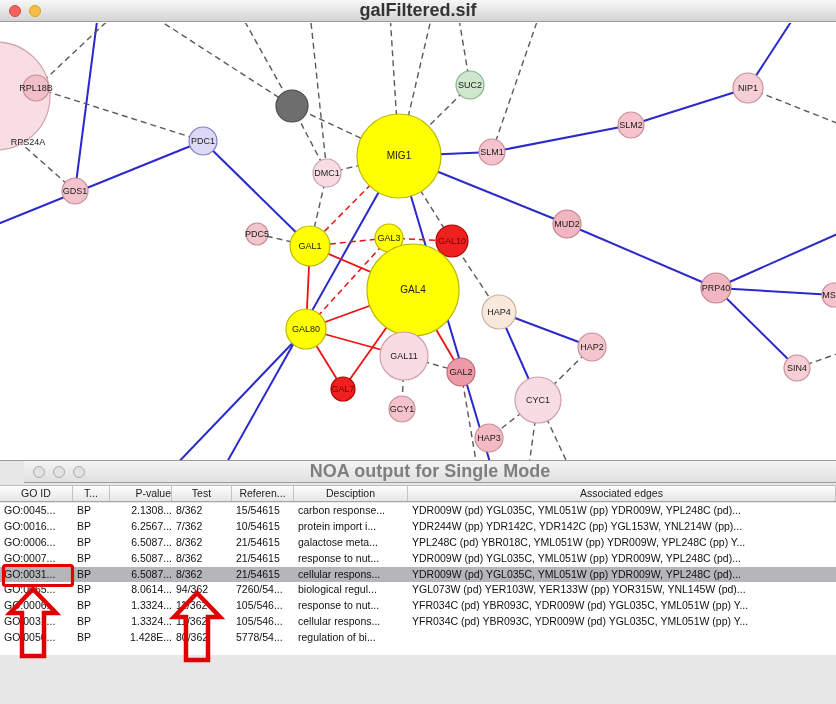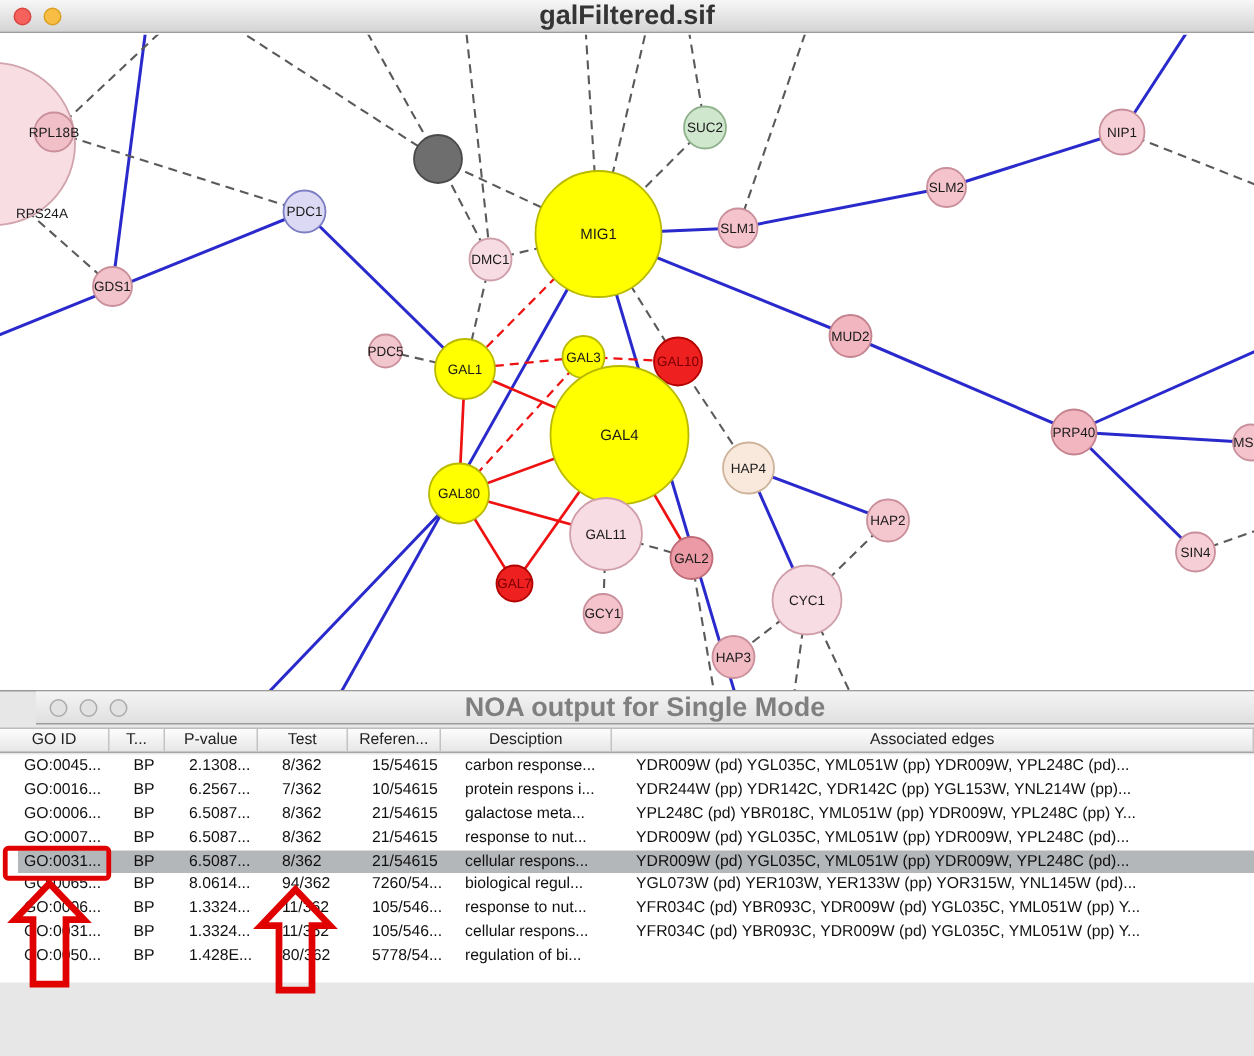--- a/index.html
+++ b/index.html
@@ -42,24 +42,24 @@
     font-size:10.5px;color:#222;
   }
   .hcell{
     text-align:center;line-height:15px;border-right:1px solid #c3c3c3;
     overflow:hidden;white-space:nowrap;
   }
   .tbody{
     position:absolute;top:42px;left:0;right:0;height:152px;
     background:#ffffff;overflow:hidden;font-size:10.5px;color:#111;
   }
-  .trow{display:flex;height:15.9px;line-height:15.9px;white-space:nowrap;margin-left:12px;}
+  .trow{display:flex;height:15.9px;line-height:15.9px;white-space:nowrap;}
   .trow.selected{background:#b4b7ba;}
   .cell{overflow:hidden;white-space:nowrap;padding-left:4px;}
-  .c0{width:73px;}.c1{width:37px;}.c2{width:62px;}.c3{width:60px;}
+  .c0{width:73px;}.c1{width:37px;}.c2{width:62px;text-align:right;}.c3{width:60px;}
   .c4{width:62px;}.c5{width:114px;}.c6{flex:1;}
 
   .btnrow{position:absolute;top:200px;left:0;right:0;height:22px;}
   .mac-btn{
     position:absolute;height:21px;border:1px solid #979797;border-radius:4px;
     background:linear-gradient(#ffffff,#ececec);
     font-family:"Liberation Sans","DejaVu Sans",sans-serif;
     font-size:12px;color:#1a1a1a;box-shadow:0 1px 1px rgba(0,0,0,.15);margin-top:44px;
   }
   .save{left:458px;width:145px;}
@@ -282,21 +282,21 @@
         <div class="cell c4">15/54615</div>
         <div class="cell c5">carbon response...</div>
         <div class="cell c6">YDR009W (pd) YGL035C, YML051W (pp) YDR009W, YPL248C (pd)...</div>
       </div>
       <div class="trow">
         <div class="cell c0">GO:0016...</div>
         <div class="cell c1">BP</div>
         <div class="cell c2">6.2567...</div>
         <div class="cell c3">7/362</div>
         <div class="cell c4">10/54615</div>
-        <div class="cell c5">protein respons i...</div>
+        <div class="cell c5">protein import i...</div>
         <div class="cell c6">YDR244W (pp) YDR142C, YDR142C (pp) YGL153W, YNL214W (pp)...</div>
       </div>
       <div class="trow">
         <div class="cell c0">GO:0006...</div>
         <div class="cell c1">BP</div>
         <div class="cell c2">6.5087...</div>
         <div class="cell c3">8/362</div>
         <div class="cell c4">21/54615</div>
         <div class="cell c5">galactose meta...</div>
         <div class="cell c6">YPL248C (pd) YBR018C, YML051W (pp) YDR009W, YPL248C (pp) Y...</div>

